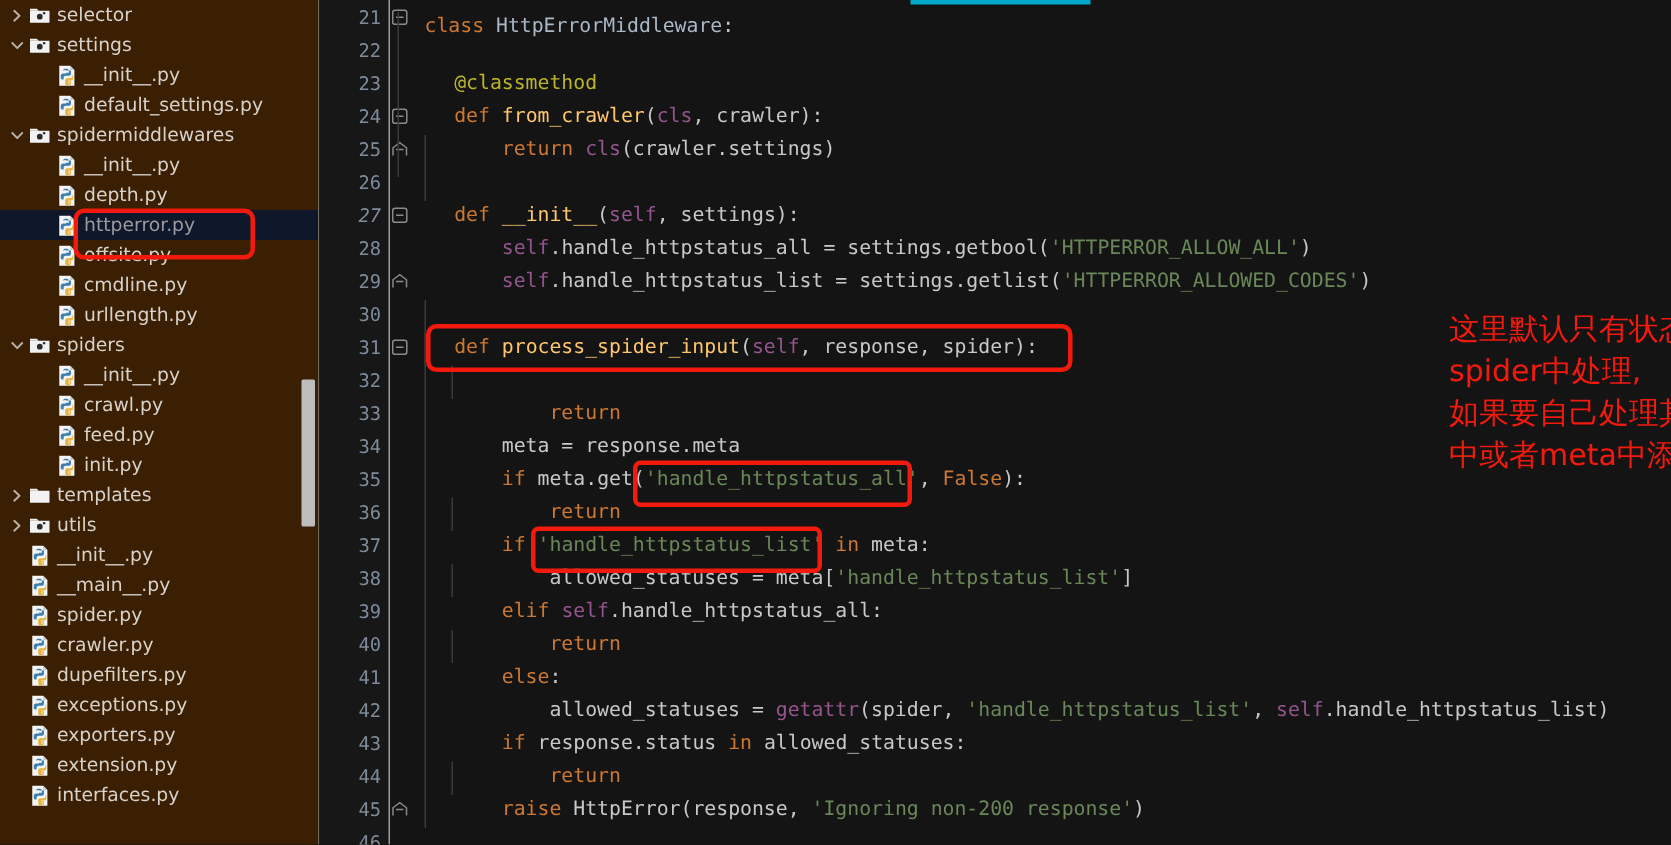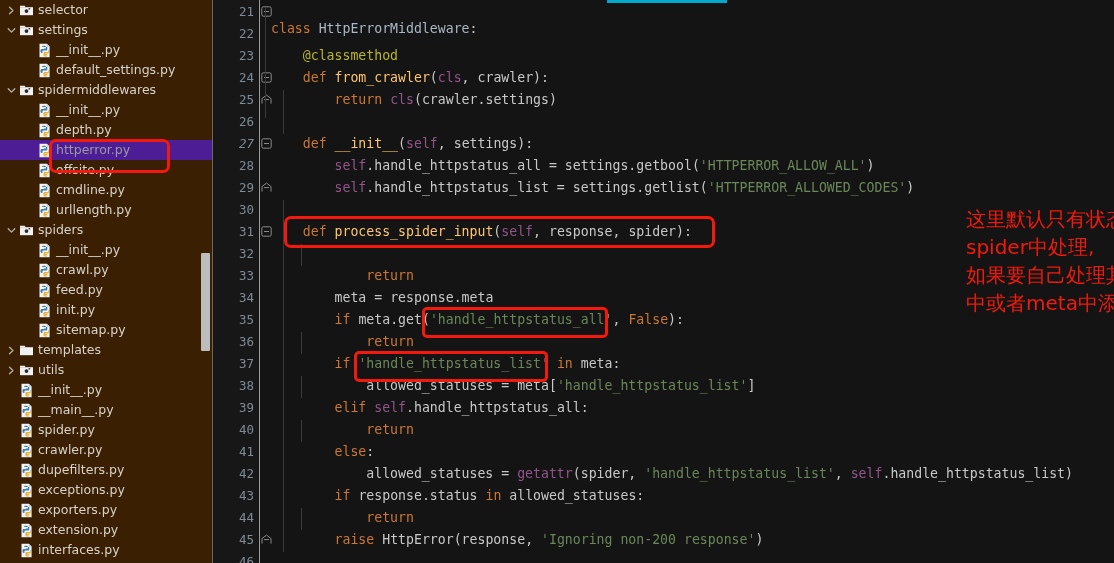--- a/index.html
+++ b/index.html
@@ -22,21 +22,21 @@
   .tree{position:relative;padding:0;margin:0;list-style:none;}
   .row{
     position:relative;
     height:20px;
     display:flex;align-items:center;
     font-family:"DejaVu Sans","Liberation Sans",sans-serif;
     font-size:12.5px;
     color:#d8d2cb;
     white-space:nowrap;
   }
-  .row.selected{background:#4c1d95;color:#9a9a9e;}
+  .row.selected{background:#0f172a;color:#9a9a9e;}
   .row .arrow{
     width:11px;height:11px;flex:0 0 11px;
     margin-right:2px;position:relative;
   }
   .row .arrow svg{display:block;}
   .icon{width:15px;height:15px;flex:0 0 15px;margin-right:4px;position:relative;}
   .icon svg{display:block;}
   .label{line-height:20px;}
 
   
@@ -353,34 +353,20 @@
             <svg width="15" height="15" viewBox="0 0 15 15">
               <path d="M2.5 0.8 L9.8 0.8 L12.6 3.6 L12.6 14.2 L2.5 14.2 Z" fill="#f4f4f4"></path>
               <path d="M9.8 0.8 L12.6 3.6 L9.8 3.6 Z" fill="#c9c9c9"></path>
               <path d="M5.1 4.0 C5.1 3.2 5.7 2.8 7.0 2.8 C8.3 2.8 8.9 3.2 8.9 4.0 L8.9 5.5 L7.0 5.5 L7.0 6.0 L5.0 6.0 C4.1 6.0 3.5 6.6 3.5 7.6 L3.5 8.6 C3.5 9.5 4.0 10.0 4.8 10.0 L5.4 10.0 L5.4 8.8 C5.4 8.0 6.0 7.5 6.9 7.5 L9.0 7.5 C9.8 7.5 10.3 7.0 10.3 6.2 L10.3 4.0 Z" fill="#3d7fb0"></path>
               <path d="M10.6 6.6 C11.4 6.6 11.9 7.1 11.9 8.0 L11.9 9.0 C11.9 10.0 11.3 10.6 10.4 10.6 L8.4 10.6 L8.4 11.1 L10.3 11.1 L10.3 12.6 C10.3 13.4 9.7 13.8 8.4 13.8 C7.1 13.8 6.5 13.4 6.5 12.6 L6.5 10.4 C6.5 9.6 7.0 9.1 7.9 9.1 L10.0 9.1 C10.8 9.1 11.3 8.6 11.3 7.8 L11.3 6.6 Z" fill="#e8b33d"></path>
               <circle cx="6.3" cy="4.2" r="0.55" fill="#f4f4f4"></circle>
               <circle cx="9.1" cy="12.3" r="0.55" fill="#f4f4f4"></circle>
             </svg>
           </span>
           <span class="label">init.py</span>
-        </div>
-        <div class="row ind1">
-          <span class="arrow"></span>
-          <span class="icon">
-            <svg width="15" height="15" viewBox="0 0 15 15">
-              <path d="M2.5 0.8 L9.8 0.8 L12.6 3.6 L12.6 14.2 L2.5 14.2 Z" fill="#f4f4f4"></path>
-              <path d="M9.8 0.8 L12.6 3.6 L9.8 3.6 Z" fill="#c9c9c9"></path>
-              <path d="M5.1 4.0 C5.1 3.2 5.7 2.8 7.0 2.8 C8.3 2.8 8.9 3.2 8.9 4.0 L8.9 5.5 L7.0 5.5 L7.0 6.0 L5.0 6.0 C4.1 6.0 3.5 6.6 3.5 7.6 L3.5 8.6 C3.5 9.5 4.0 10.0 4.8 10.0 L5.4 10.0 L5.4 8.8 C5.4 8.0 6.0 7.5 6.9 7.5 L9.0 7.5 C9.8 7.5 10.3 7.0 10.3 6.2 L10.3 4.0 Z" fill="#3d7fb0"></path>
-              <path d="M10.6 6.6 C11.4 6.6 11.9 7.1 11.9 8.0 L11.9 9.0 C11.9 10.0 11.3 10.6 10.4 10.6 L8.4 10.6 L8.4 11.1 L10.3 11.1 L10.3 12.6 C10.3 13.4 9.7 13.8 8.4 13.8 C7.1 13.8 6.5 13.4 6.5 12.6 L6.5 10.4 C6.5 9.6 7.0 9.1 7.9 9.1 L10.0 9.1 C10.8 9.1 11.3 8.6 11.3 7.8 L11.3 6.6 Z" fill="#e8b33d"></path>
-              <circle cx="6.3" cy="4.2" r="0.55" fill="#f4f4f4"></circle>
-              <circle cx="9.1" cy="12.3" r="0.55" fill="#f4f4f4"></circle>
-            </svg>
-          </span>
-          <span class="label">sitemap.py</span>
         </div>
         <div class="row ind0">
           <span class="arrow">
             <svg width="11" height="11" viewBox="0 0 11 11">
               <path d="M3.5 2.2 L7 5.5 L3.5 8.8" fill="none" stroke="#b9b0a6" stroke-width="1.3" stroke-linecap="round" stroke-linejoin="round"></path>
             </svg>
           </span>
           <span class="icon">
             <svg width="15" height="15" viewBox="0 0 15 15">
               <path d="M1 4.2 L1 12.2 L14 12.2 L14 4.2 Z" fill="#f2f2f2"></path>
@@ -561,21 +547,21 @@
         <div class="lnum" style="top: 419px;">40</div>
         <div class="lnum" style="top: 441px;">41</div>
         <div class="lnum" style="top: 463px;">42</div>
         <div class="lnum" style="top: 485px;">43</div>
         <div class="lnum" style="top: 507px;">44</div>
         <div class="lnum" style="top: 529px;">45</div>
         <div class="lnum" style="top: 551px;">46</div>
       </div>
     <div id="gutter-edge"></div>
     <div id="code">
-        <div class="cline" style="top: 18px;"><span class="kw">class</span> <span class="cls">HttpErrorMiddleware</span>:</div>
+        <div class="cline" style="top: 7px; margin-left: 12px;"><span class="kw">class</span> <span class="cls">HttpErrorMiddleware</span>:</div>
         <div class="cline" style="top: 23px;"></div>
         <div class="cline" style="top: 45px;">    <span class="dec">@classmethod</span></div>
         <div class="cline" style="top: 89px;">        <span class="kw">return</span> <span class="self">cls</span>(<span class="pln">crawler</span>.<span class="pln">settings</span>)</div>
         <div class="cline" style="top: 67px;">    <span class="kw">def</span> <span class="fn">from_crawler</span>(<span class="self">cls</span>, <span class="pln">crawler</span>):</div>
         <div class="cline" style="top: 111px;"></div>
         <div class="cline" style="top: 133px;">    <span class="kw">def</span> <span class="fn">__init__</span>(<span class="self">self</span>, <span class="pln">settings</span>):</div>
         <div class="cline" style="top: 155px;">        <span class="self">self</span>.<span class="pln">handle_httpstatus_all</span> = <span class="pln">settings</span>.<span class="pln">getbool</span>(<span class="str">'HTTPERROR_ALLOW_ALL'</span>)</div>
         <div class="cline" style="top: 177px;">        <span class="self">self</span>.<span class="pln">handle_httpstatus_list</span> = <span class="pln">settings</span>.<span class="pln">getlist</span>(<span class="str">'HTTPERROR_ALLOWED_CODES'</span>)</div>
         <div class="cline" style="top: 199px;"></div>
         <div class="cline" style="top: 221px;">    <span class="kw">def</span> <span class="fn">process_spider_input</span>(<span class="self">self</span>, <span class="pln">response</span>, <span class="pln">spider</span>):</div>

